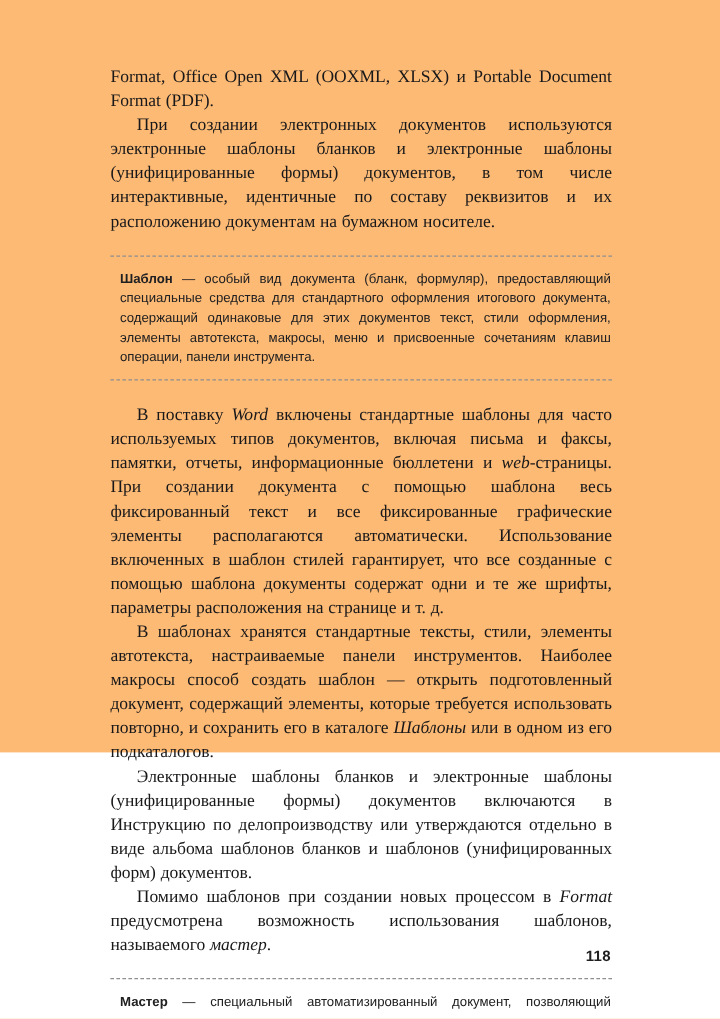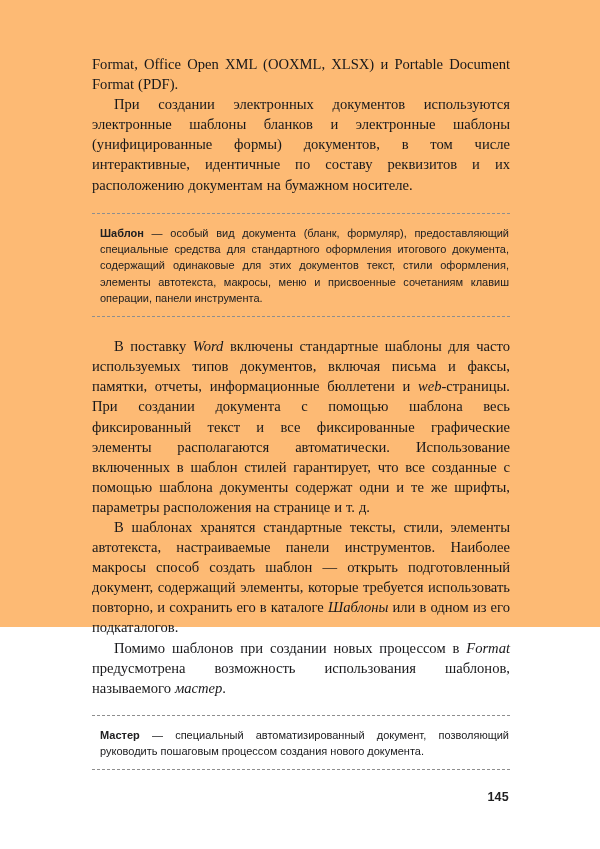--- a/index.html
+++ b/index.html
@@ -116,30 +116,31 @@
         </p>
       </div>
     </div>
 
     <div class="gap-after-callout-1"></div>
 
     <p class="body-par indent"><span>В поставку </span><span class="ital">Word</span><span> включены стандартные шаблоны для часто используемых типов документов, включая письма и факсы, памятки, отчеты, информационные бюллетени и </span><span class="ital">web</span><span>-страницы. При создании документа с помощью шаблона весь фиксированный текст и все фиксированные графические элементы располагаются автоматически. Использование включенных в шаблон стилей гарантирует, что все созданные с помощью шаблона документы содержат одни и те же шрифты, параметры расположения на странице и т. д.</span></p>
 
     <p class="body-par indent"><span>В шаблонах хранятся стандартные тексты, стили, элементы автотекста, настраиваемые панели инструментов. Наиболее макросы способ создать шаблон — открыть подготовленный документ, содержащий элементы, которые требуется использовать повторно, и сохранить его в каталоге </span><span class="ital">Шаблоны</span><span> или в одном из его подкаталогов.</span></p>
 
+    <p class="body-par indent"><span>Электронные шаблоны бланков и электронные шаблоны (унифицированные формы) документов включаются в Инструкцию по делопроизводству или утверждаются отдельно в виде альбома шаблонов бланков и шаблонов (унифицированных форм) документов.</span></p>
 
     <p class="body-par indent"><span>Помимо шаблонов при создании новых процессом в </span><span class="ital">Format</span><span> предусмотрена возможность использования шаблонов, называемого </span><span class="ital">мастер</span><span>.</span></p>
 
     <div class="gap-before-callout-2"></div>
 
     <div class="callout">
       <div class="callout-inner">
         <p>
           <span class="term">Мастер</span><span> — </span><span>специальный автоматизированный документ, позволяющий руководить пошаговым процессом создания нового документа.</span>
         </p>
       </div>
     </div>
 
   </div>
 
-  <div class="folio">145</div>
+  <div class="folio">118</div>
 
 </div>
 
 </body></html>

